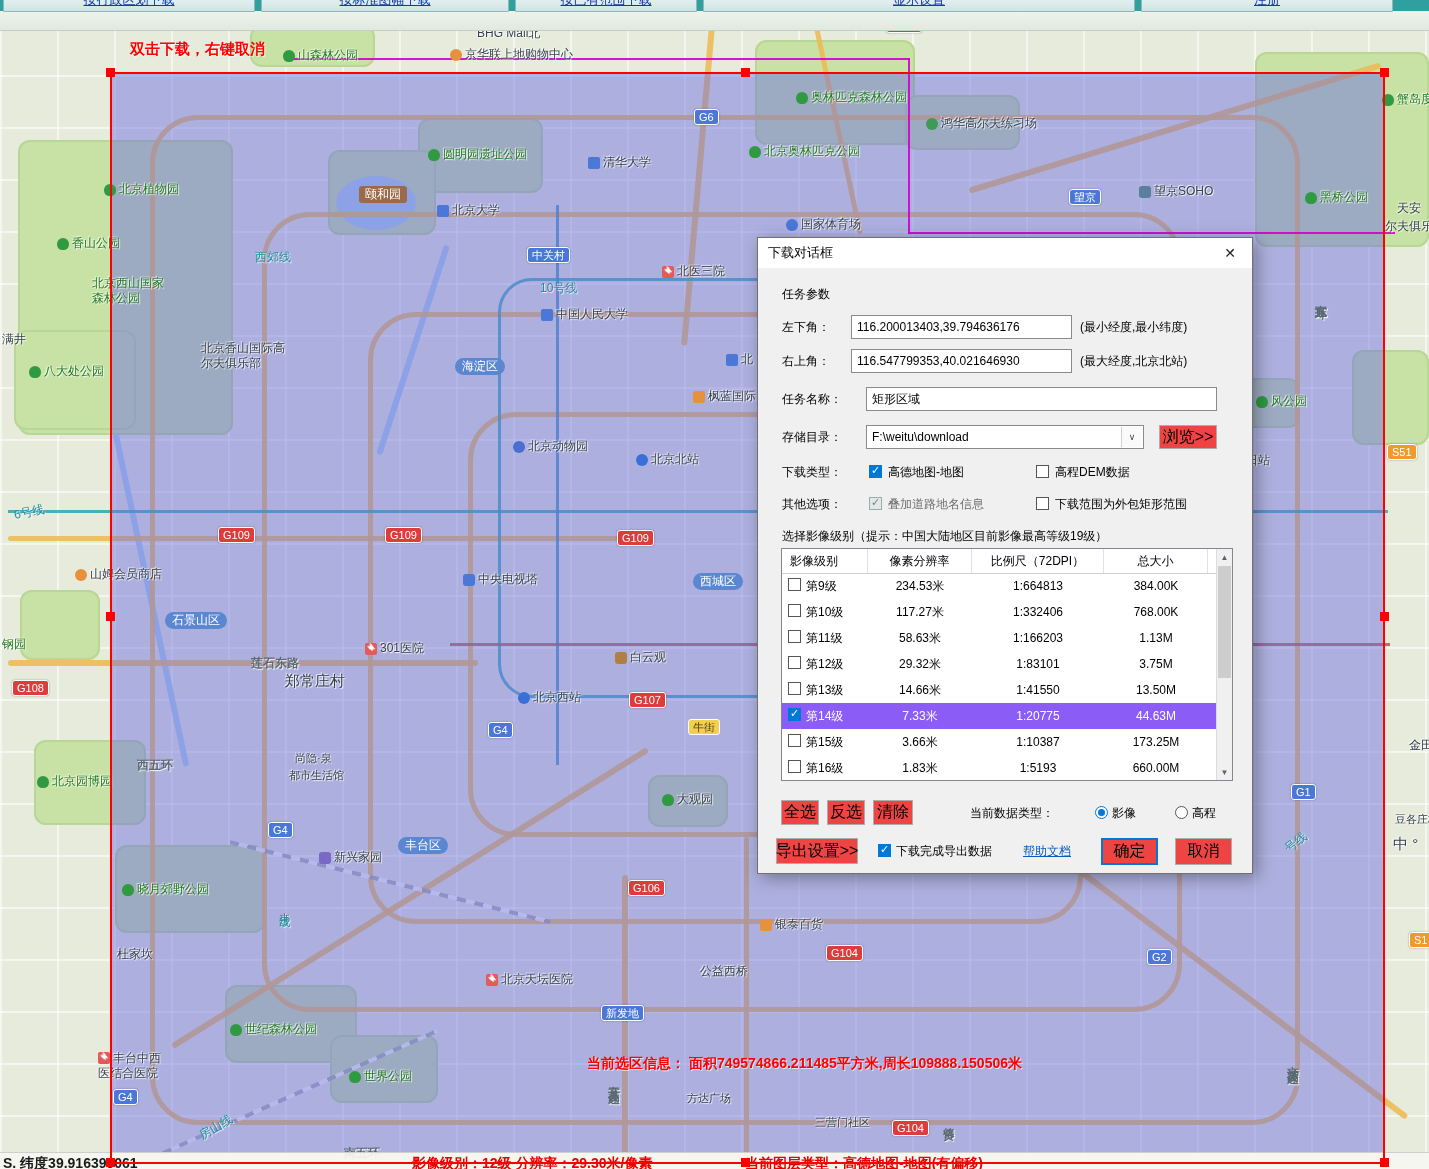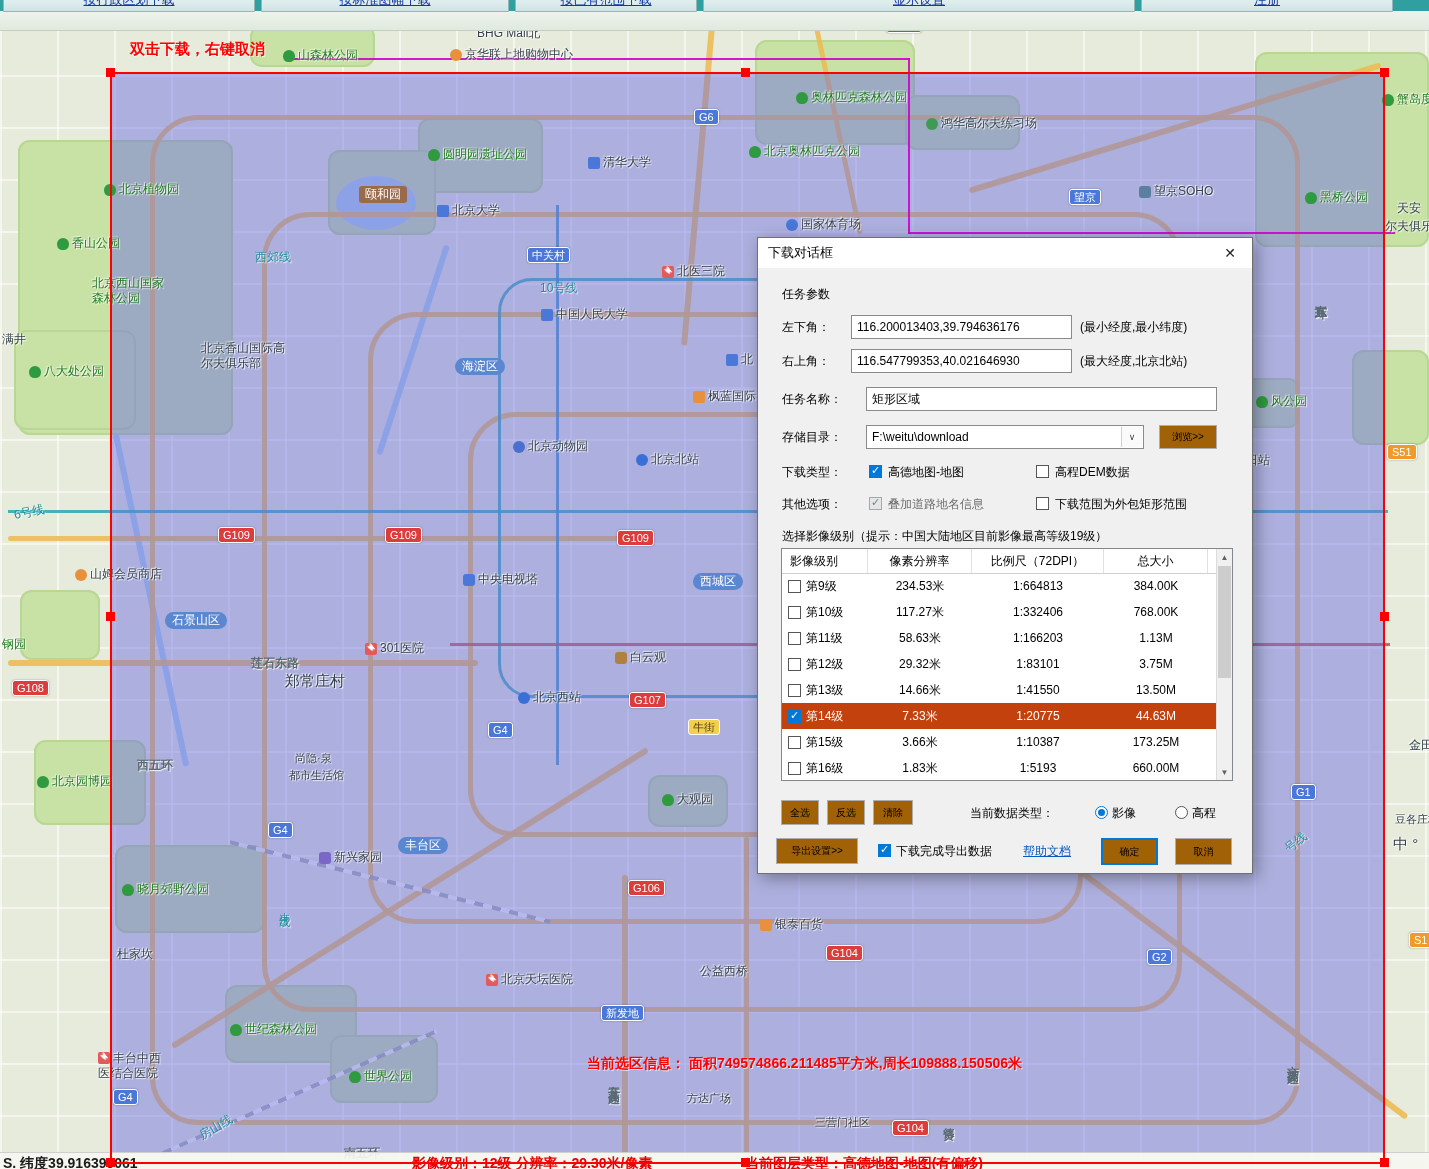--- a/index.html
+++ b/index.html
@@ -91,21 +91,21 @@
              align-items:center;padding-left:10px;font-size:13px;box-sizing:border-box}
   .dlg-close{position:absolute;right:0;top:0;width:44px;height:30px;display:flex;align-items:center;
              justify-content:center;font-size:14px;color:#222}
   .dl{position:absolute;line-height:24px;white-space:nowrap}
   .inp{position:absolute;background:#fff;border:1px solid #8a8a8a;font-size:12px;padding:0 5px;
        box-sizing:border-box;height:24px;font-family:inherit}
   .combo{position:absolute;background:#fff;border:1px solid #8a8a8a;height:24px;box-sizing:border-box;
          display:flex;align-items:center;padding-left:5px}
   .carr{position:absolute;right:1px;top:1px;bottom:1px;width:20px;border-left:1px solid #d0d0d0;
         display:flex;align-items:center;justify-content:center;font-size:9px;color:#444;background:#fafafa}
-  .btn{position:absolute;background:#a16207;border:1px solid #adadad;font-size:10px;display:flex;
+  .btn{position:absolute;background:#ef4444;border:1px solid #adadad;font-size:16px;display:flex;
        align-items:center;justify-content:center;box-sizing:border-box;white-space:nowrap}
   .btn.def{border:2px solid #0078d7}
   .cb{width:13px;height:13px;border:1px solid #555;background:#fff;display:inline-block;position:relative;
       flex:none;box-sizing:border-box}
   .cb.on{background:#0078d7;border-color:#0078d7}
   .cb.on::after{content:"✓";color:#fff;font-size:11px;position:absolute;left:1px;top:-2px}
   .cb.dis{background:#e6e6e6;border-color:#9aadad}
   .cb.dis::after{content:"✓";color:#5e8c8c;font-size:11px;position:absolute;left:1px;top:-2px}
   .cbp{position:absolute}
   .rdo{position:absolute;width:13px;height:13px;border:1px solid #555;border-radius:50%;background:#fff;box-sizing:border-box}
@@ -114,22 +114,22 @@
   .lnk{position:absolute;color:#0a58c0;text-decoration:underline;line-height:24px}
 
   .tbl{position:absolute;left:23px;top:310px;width:452px;height:233px;background:#fff;
        border:1px solid #828790;box-sizing:border-box}
   .thead{display:flex;height:24px;border-bottom:1px solid #d0d0d0;background:#fff;width:434px}
   .th{font-size:12px;display:flex;align-items:center;justify-content:center;border-right:1px solid #e2e2e2;box-sizing:border-box}
   .th.c1{justify-content:flex-start;padding-left:8px}
   .c1{width:86px}.c2{width:104px}.c3{width:132px}.c4{width:104px}
   #lv-rows{position:absolute;left:0;top:24px;width:434px;height:208px;overflow:hidden}
   .trow{display:flex;height:26px;align-items:center;font-size:12px}
-  .trow.sel{background:#c2410c;color:#fff}
-  .tc{display:flex;align-items:center;justify-content:center;box-sizing:border-box}
+  .trow.sel{background:#8b5cf6;color:#fff}
+  .tc{display:flex;align-items:flex-start;justify-content:center;box-sizing:border-box}
   .tc.c1{justify-content:flex-start;padding-left:6px;gap:5px}
   .vscroll{position:absolute;right:0;top:0;width:16px;height:231px;background:#f0f0f0;border-left:1px solid #dcdcdc;box-sizing:border-box}
   .varr{height:16px;font-size:8px;color:#606060;display:flex;align-items:center;justify-content:center}
   .varr.down{position:absolute;bottom:0;left:0;right:0}
   .vthumb{position:absolute;left:1px;top:17px;width:13px;height:112px;background:#cdcdcd}
 </style>
 </head>
 <body>
 
 <div class="map">

